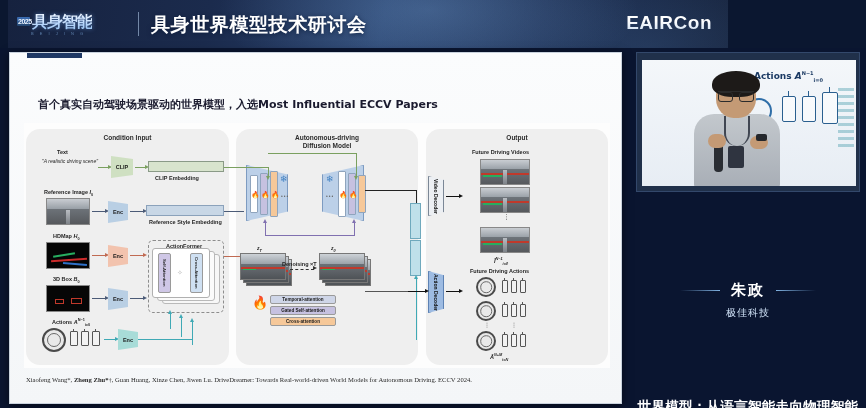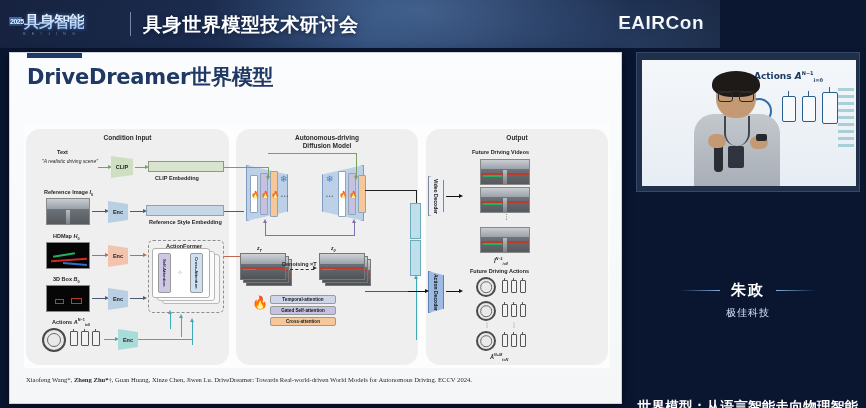--- a/index.html
+++ b/index.html
@@ -6,21 +6,21 @@
   body {
     width: 866px; height: 408px;
     font-family: "Liberation Sans", sans-serif;
     background: #0b1730;
     overflow: hidden;
     position: relative;
   }
 
   
   #header {
-    position: absolute; left: 0; top: 0; width: 720px; height: 48px;
+    position: absolute; left: 8px; top: 0; width: 720px; height: 48px;
     background:
       radial-gradient(ellipse 300px 120px at 420px 10px, rgba(130,175,225,.30), rgba(130,175,225,0) 70%),
       radial-gradient(ellipse 420px 160px at 640px 46px, rgba(90,140,200,.22), rgba(90,140,200,0) 72%),
       linear-gradient(100deg,#16223f 0%,#1b2b4d 28%,#27406b 52%,#1a2a4c 74%,#121c33 100%);
     overflow: hidden;
   }
   #logo-block {
     position: absolute; left: 9px; top: 4px; width: 112px; height: 40px;
     display: flex; flex-direction: column; justify-content: center; gap: 1px;
   }
@@ -373,21 +373,21 @@
   </div>
   <div id="header-divider"></div>
   <div id="header-title">具身世界模型技术研讨会</div>
   <div id="eaircon-logo">EAIRCon</div>
 </div>
 
 <div id="stage"></div>
 
 <div id="slide">
   <div id="title-accent"></div>
-  <div id="slide-title">DriveDreamer世界模型</div>
+  <div id="slide-subtitle">首个真实自动驾驶场景驱动的世界模型，入选Most Influential ECCV Papers</div>
 
   <div id="diagram">
 
     <div class="panel cond">
       <div class="panel-label">Condition Input</div>
     </div>
     <div class="panel diff">
       <div class="panel-label">
         <span>Autonomous-driving</span><br>
         <span>Diffusion Model</span>

